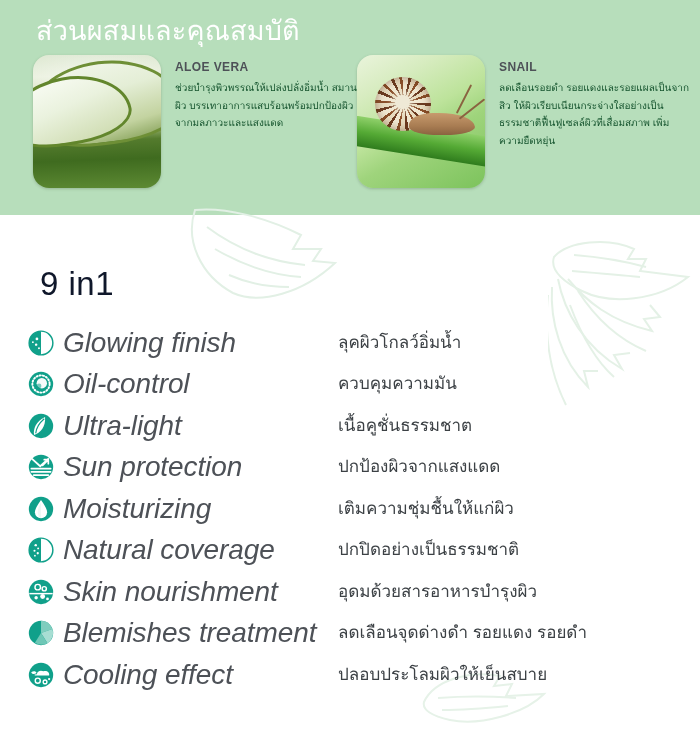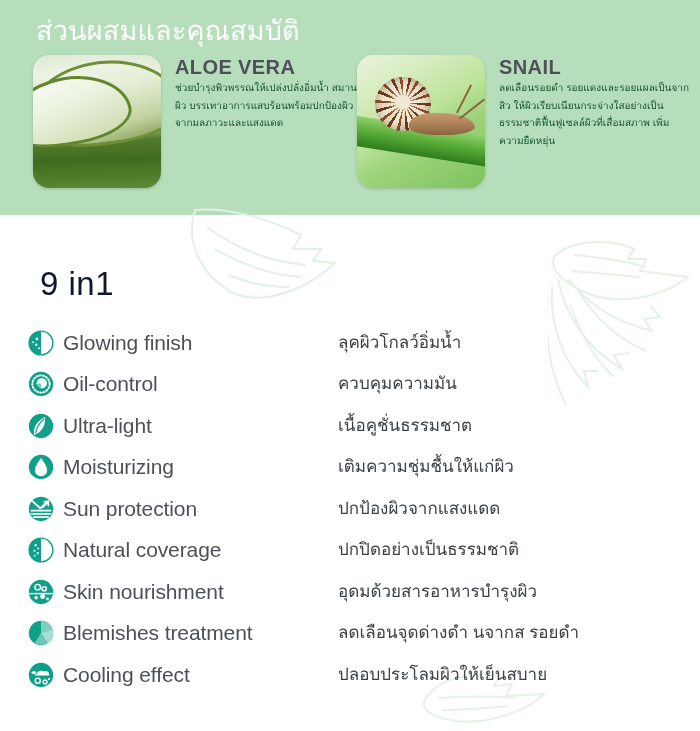--- a/index.html
+++ b/index.html
@@ -80,21 +80,21 @@
     border-radius:40% 60% 50% 50%/60% 70% 40% 40%;
   }
   .snail-ant1,.snail-ant2{
     position:absolute; width:2px; height:32px; background:#8a6340; border-radius:2px;
   }
   .snail-ant1{ left:106px; top:28px; transform:rotate(27deg); }
   .snail-ant2{ left:114px; top:38px; transform:rotate(52deg); }
 
   .ing-text { position:absolute; left:142px; top:2px; width:190px; }
   .ing-name {
-    font-size:20px; font-weight:bold; color:#4d5157;
+    font-size:12px; font-weight:bold; color:#4d5157;
     letter-spacing:.4px; line-height:20px; margin-bottom:2px;
   }
   .ing-desc {
     font-size:10px; line-height:17.6px; color:#14532d;
     word-break:break-word;
   }
 
   
   .wm { position:absolute; pointer-events:none; }
   #wm-top    { left:185px; top:205px; }
@@ -107,22 +107,23 @@
     font-size:33px; line-height:38px; color:#0f172a; letter-spacing:.5px;
   }
   #benefit-list { position:absolute; left:28px; top:322px; width:650px; }
   .benefit-row {
     position:relative; height:41.5px;
     display:flex; align-items:center;
   }
   .b-icon { width:26px; height:26px; flex:0 0 26px; margin-right:9px; }
   .b-en {
     width:275px; flex:0 0 275px;
-    font-size:21px; line-height:24px; color:#4d5157; letter-spacing:-.1px;
+    font-size:28px; line-height:24px; color:#4d5157; letter-spacing:-.1px;
     white-space:nowrap;
+    font-style:italic;
   }
   .b-th {
     font-size:17px; line-height:26px; color:#3c4145;
     white-space:nowrap;
   }
 </style>
 </head>
 <body>
 
 <div id="banner">
@@ -216,36 +217,36 @@
       <path d="M21 5 C 10 10, 6 20, 7.5 27 C 15 25, 22 17, 21 5 Z" fill="#fff"></path>
       <path d="M20 7 C 13 13, 10 20, 9.5 25" fill="none" stroke="#10a08a" stroke-width="1.5"></path>
     </svg>
     <div class="b-en">Ultra-light</div>
     <div class="b-th">เนื้อคูชั่นธรรมชาต</div>
   </div>
 
   <div class="benefit-row">
     <svg class="b-icon" viewBox="0 0 32 32">
       <circle cx="16" cy="16" r="15" fill="#10a08a"></circle>
-      <path d="M16 5 C 11 12, 8.5 16.5, 8.5 20 A7.5 7.5 0 0 0 23.5 20 C 23.5 16.5, 21 12, 16 5 Z" fill="#fff"></path>
-      <path d="M16 8 C 13 13, 12 17, 12 20 A4 7 0 0 0 16 27 Z" fill="#eef8f5"></path>
-    </svg>
-    <div class="b-en">Moisturizing</div>
-    <div class="b-th">เติมความชุ่มชื้นให้แก่ผิว</div>
-  </div>
-
-  <div class="benefit-row">
-    <svg class="b-icon" viewBox="0 0 32 32">
-      <circle cx="16" cy="16" r="15" fill="#10a08a"></circle>
       <path d="M5 6 L 15 15 L 25 6" fill="none" stroke="#fff" stroke-width="2.3" stroke-linecap="round"></path>
       <path d="M18 14 L 25 7 M25 7 L 20 7 M25 7 L 25 12" fill="none" stroke="#fff" stroke-width="2.1" stroke-linecap="round"></path>
       <path d="M4 18 H 28 M4 22 H 28 M7 26 H 25" stroke="#fff" stroke-width="1.9" stroke-linecap="round"></path>
     </svg>
     <div class="b-en">Sun protection</div>
     <div class="b-th">ปกป้องผิวจากแสงแดด</div>
+  </div>
+
+  <div class="benefit-row">
+    <svg class="b-icon" viewBox="0 0 32 32">
+      <circle cx="16" cy="16" r="15" fill="#10a08a"></circle>
+      <path d="M16 5 C 11 12, 8.5 16.5, 8.5 20 A7.5 7.5 0 0 0 23.5 20 C 23.5 16.5, 21 12, 16 5 Z" fill="#fff"></path>
+      <path d="M16 8 C 13 13, 12 17, 12 20 A4 7 0 0 0 16 27 Z" fill="#eef8f5"></path>
+    </svg>
+    <div class="b-en">Moisturizing</div>
+    <div class="b-th">เติมความชุ่มชื้นให้แก่ผิว</div>
   </div>
 
   <div class="benefit-row">
     <svg class="b-icon" viewBox="0 0 32 32">
       <circle cx="16" cy="16" r="14.6" fill="none" stroke="#10a08a" stroke-width="1.8"></circle>
       <path d="M16 1.4 A14.6 14.6 0 0 0 16 30.6 Z" fill="#10a08a"></path>
       <circle cx="9.5" cy="10" r="1.5" fill="#fff"></circle>
         <circle cx="12.5" cy="14" r="1.2" fill="#fff"></circle>
       <circle cx="8" cy="17" r="1.3" fill="#fff"></circle>
         <circle cx="12" cy="20" r="1.4" fill="#fff"></circle>
@@ -270,21 +271,21 @@
   </div>
 
   <div class="benefit-row">
     <svg class="b-icon" viewBox="0 0 32 32">
       <circle cx="16" cy="16" r="15" fill="#10a08a"></circle>
       <path d="M16 16 L 16 1 A15 15 0 0 1 30 11 Z" fill="#7fcdbe"></path>
       <path d="M16 16 L 30 11 A15 15 0 0 1 24 28.5 Z" fill="#a7ded3"></path>
       <path d="M16 16 L 24 28.5 A15 15 0 0 1 8.5 28 Z" fill="#6ec7b6"></path>
     </svg>
     <div class="b-en">Blemishes treatment</div>
-    <div class="b-th">ลดเลือนจุดด่างดำ นจากส รอยดำ</div>
+    <div class="b-th">ลดเลือนจุดด่างดำ รอยแดง รอยดำ</div>
   </div>
 
   <div class="benefit-row">
     <svg class="b-icon" viewBox="0 0 32 32">
       <circle cx="16" cy="16" r="15" fill="#10a08a"></circle>
       <path d="M11 15 C 11 11, 16 9.5, 19 11.5 C 23 10, 27 13, 26 16.5 L 9 16.5 C 7 16, 8 14.6, 11 15 Z" fill="#fff"></path>
       <path d="M4 12.5 C 7 10.5, 10 11.5, 10.5 13.5 C 8 15.5, 4.5 15, 4 12.5 Z" fill="#fff"></path>
       <circle cx="12" cy="23" r="3.1" fill="none" stroke="#fff" stroke-width="1.7"></circle>
       <circle cx="21" cy="24.5" r="2.3" fill="none" stroke="#fff" stroke-width="1.7"></circle>
       <circle cx="26" cy="21" r="1.4" fill="#fff"></circle>

